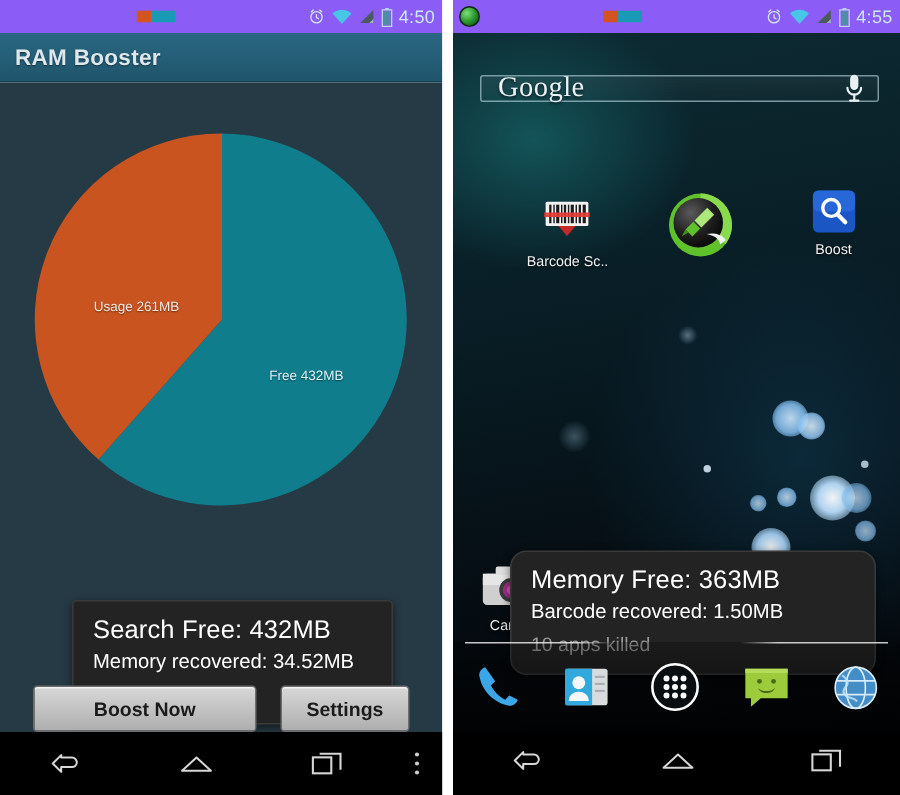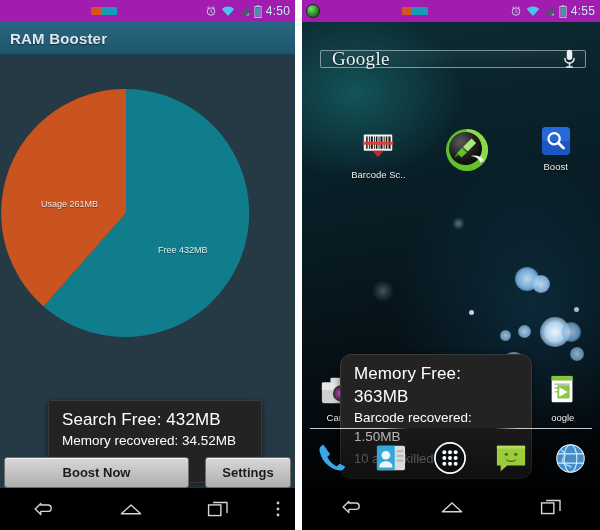--- a/index.html
+++ b/index.html
@@ -11,21 +11,21 @@
   }
   .stage { position:relative; width:600px; height:530px; background:#fff; }
 
   
   .phone { position:absolute; top:0; height:530px; overflow:hidden; }
   .phone.left  { left:0;   width:295px; }
   .phone.right { left:302px; width:298px; }
 
   
   .statusbar {
-    position:relative; height:22px; background:#a21caf;
+    position:relative; height:22px; background:#8b5cf6;
     display:flex; align-items:center; padding:0 5px 0 4px;
   }
   .sb-left { display:flex; align-items:center; gap:3px; flex:0 0 auto; }
   .sb-mid  { flex:1 1 auto; display:flex; align-items:center; justify-content:center; }
   .sb-right{ display:flex; align-items:center; gap:4px; flex:0 0 auto; }
   .notif-bar { width:26px; height:8px; border-radius:1px; overflow:hidden; display:flex; }
   .notif-bar i { display:block; height:100%; }
   .notif-bar i.o { width:38%; background:#d4541f; }
   .notif-bar i.t { width:62%; background:#1a9bb5; }
   .sb-clock { color:#c9e8f2; font-size:12px; letter-spacing:.2px; }
@@ -40,21 +40,21 @@
   .titlebar {
     height:33px; background:linear-gradient(#2a6782,#1f556c);
     border-bottom:1px solid #14404f; display:flex; align-items:center; padding:12px 10px;
   }
   .titlebar .t {
     color:#dde8ee; font-size:15px; font-weight:bold; letter-spacing:.2px;
     text-shadow:0 1px 1px rgba(0,0,0,.5);
   }
   .ram-body {
     position:relative; height:475px; background:#263a45;
-    display:flex; flex-direction:column; align-items:flex-start;
+    display:flex; flex-direction:column; align-items:center;
   }
   .pie-wrap { position:relative; width:252px; height:252px; margin-top:32px; }
   .pie-wrap svg { display:block; }
   .pie-lbl {
     position:absolute; color:#f2e9e4; font-size:9px; white-space:nowrap;
     text-shadow:0 1px 1px rgba(0,0,0,.45);
   }
   .pie-lbl.usage { left:41px; top:112px; }
   .pie-lbl.free  { left:158px; top:158px; color:#dff2f5; }
 
@@ -62,21 +62,21 @@
     position:absolute; left:48px; top:345px; width:214px;
     background:#232323; border:1px solid #3a3a3a; border-radius:3px;
     padding:7px 13px 9px 13px; box-shadow:0 2px 6px rgba(0,0,0,.55);
   }
   .toast .l1 { color:#ffffff; font-size:17px; line-height:23px; letter-spacing:.1px; }
   .toast .l2 { color:#ffffff; font-size:13.5px; line-height:19px; }
   .toast .l3 { color:#9a9a9a; font-size:13px; line-height:20px; margin-top:3px; }
 
   .btnrow {
     position:absolute; left:0; right:0; bottom:42px;
-    display:flex; gap:16px; padding:0 4px;
+    display:flex; gap:16px; padding:0 22px;
   }
   .abtn {
     background:linear-gradient(#d8d8d8,#aeaeae);
     border:1px solid #6d6d6d; border-radius:3px;
     height:31px; display:flex; align-items:center; justify-content:center;
     color:#1b1b1b; font-size:13px; font-weight:bold;
     box-shadow:inset 0 1px 0 rgba(255,255,255,.7);
   }
   .abtn.boost { flex:1 1 auto; }
   .abtn.settings { flex:0 0 86px; }
@@ -115,21 +115,21 @@
 
   .iconrow { position:absolute; left:0; right:0; top:104px; display:flex;padding-left:32px; }
   .iconcell { flex:1 1 0; display:flex; flex-direction:column; align-items:center; }
   .iconcell .lbl {
     margin-top:5px; color:#f0f0f0; font-size:9.5px; max-width:72px;
     text-align:center; white-space:nowrap; overflow:hidden;
     text-shadow:0 1px 2px rgba(0,0,0,.9);
   }
   .iconcell .lbl.empty { visibility:hidden; }
 
-  .toast.right { left:38px; top:332px; width:192px;border-radius:11px; }
+  .toast.right { left:38px; top:345px; width:244px;border-radius:11px; }
 
   .homeiconsA { position:absolute; left:0; right:0; top:352px; display:flex; }
   .homeiconsA .cell { flex:1 1 0; display:flex; flex-direction:column; align-items:center; }
   .homeiconsA .cell .lbl {
     margin-top:4px; color:#f0f0f0; font-size:9.5px; white-space:nowrap;
     text-shadow:0 1px 2px rgba(0,0,0,.9);
   }
 
   .dock {
     position:absolute; left:0; right:0; bottom:42px; height:60px;

